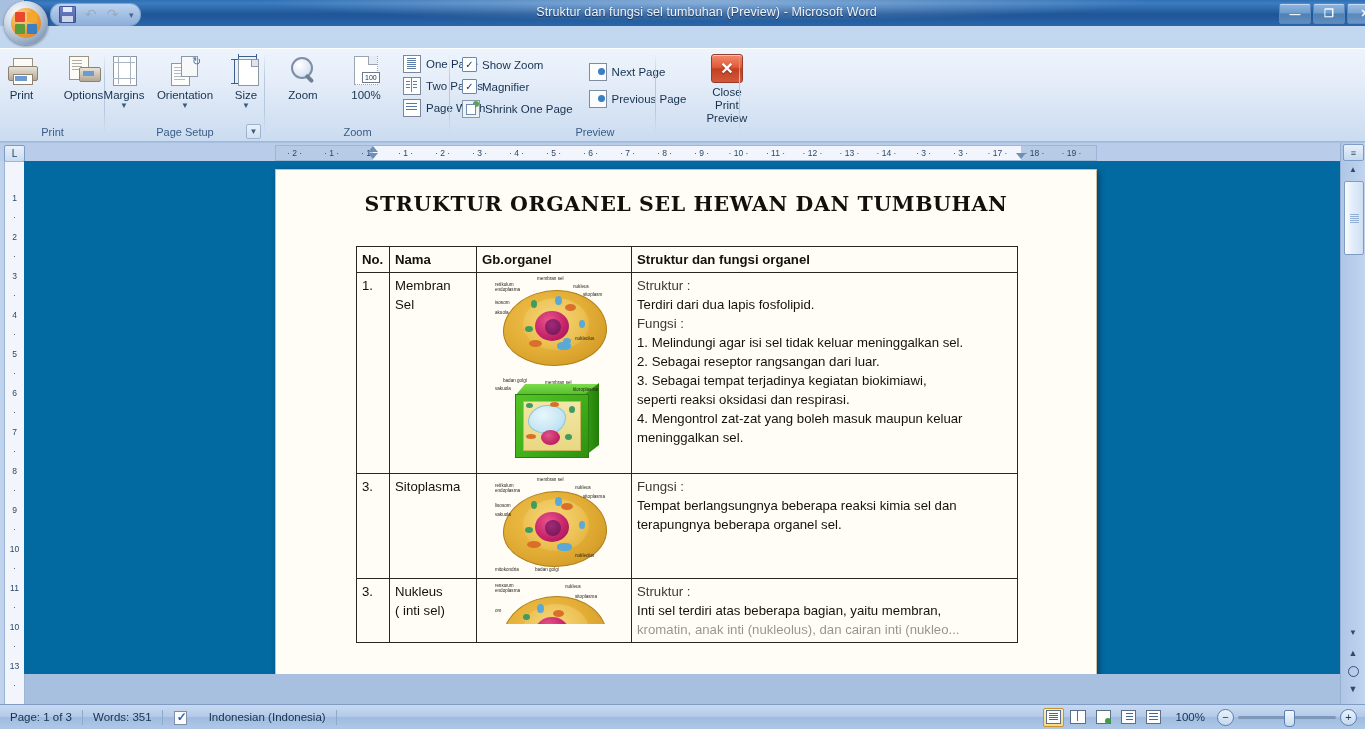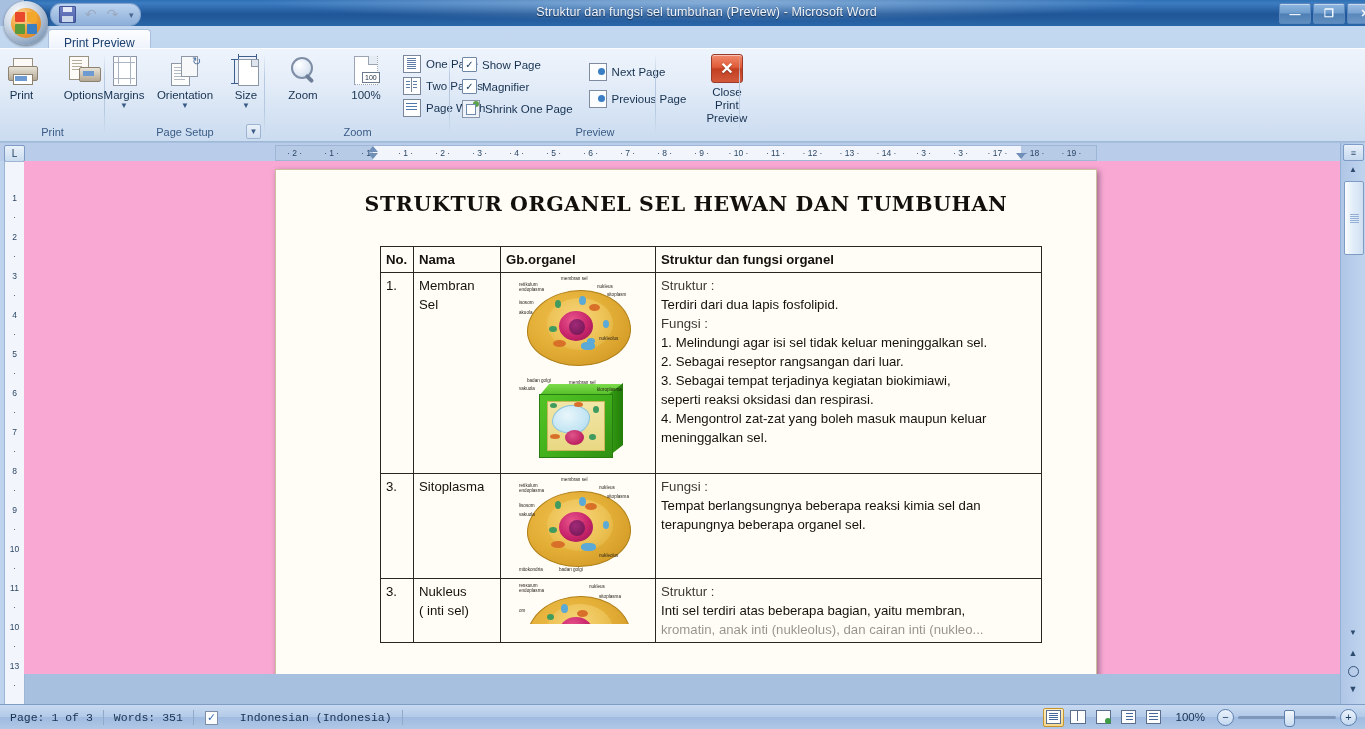--- a/index.html
+++ b/index.html
@@ -239,36 +239,36 @@
   .vruler{
     position:absolute;left:4px;top:161px;width:19px;height:542px;
     background:#f2f6fc;border:1px solid #9db6d6;overflow:hidden;
     font-size:8.5px;color:#2c4766;
   }
   .vr-mark{position:absolute;left:0;width:19px;text-align:center;line-height:9px;}
 
   
   .docarea{
     position:absolute;left:24px;top:161px;width:1317px;height:513px;
-    background:#f9a8d4;overflow:hidden;
+    background:#0369a1;overflow:hidden;
   }
   .page{
     position:absolute;left:251px;top:8px;width:820px;height:560px;
     background:#fffdf5;
     box-shadow:2px 2px 6px rgba(0,0,0,.38);
     border:1px solid #cbbfa0;
   }
   .doc-title{
     position:absolute;left:0;top:22px;width:820px;text-align:center;
     font-family:"DejaVu Serif", serif;
     font-size:20.5px;font-weight:bold;letter-spacing:.6px;color:#12100c;
     white-space:nowrap;
   }
   .doctable{
-    position:absolute;left:104px;top:76px;width:661px;
+    position:absolute;left:80px;top:76px;width:661px;
     border-collapse:collapse;table-layout:fixed;
   }
   .doctable td,.doctable th{
     border:1px solid #2a2620;padding:3px 5px;vertical-align:top;
     font-size:13.2px;color:#15120d;font-family:"Liberation Sans",sans-serif;
     line-height:19px;
   }
   .doctable th{font-weight:bold;text-align:left;font-size:13.2px;}
   .c-no{width:33px;} .c-nama{width:87px;} .c-gb{width:155px;} .c-str{width:386px;}
   .lbl-head{color:#3c3a34;}
@@ -334,21 +334,21 @@
   .pc-lbl{position:absolute;font-size:4.6px;color:#241f18;line-height:5.4px;white-space:nowrap;}
 
   
   .statusbar{
     position:absolute;left:0;bottom:0;width:1365px;height:24px;
     background:linear-gradient(to bottom,#c8daf1 0%,#b3cae8 48%,#9fbbe0 52%,#b0c8e6 100%);
     border-top:1px solid #7f9dc4;
     display:flex;align-items:center;
     font-size:11.5px;color:#16314f;
   }
-  .sb-item{padding:0 10px;height:18px;display:flex;align-items:center;gap:6px;font-family:Liberation Mono, monospace;}
+  .sb-item{padding:0 10px;height:18px;display:flex;align-items:center;gap:6px;}
   .sb-sep{width:1px;height:15px;background:#8fa9c9;}
   .sb-right{margin-left:auto;display:flex;align-items:center;gap:4px;padding-right:8px;}
   .viewbtn{
     width:19px;height:17px;border:1px solid transparent;border-radius:2px;
     display:flex;align-items:center;justify-content:center;position:relative;
   }
   .viewbtn.active{border:1px solid #c6932e;background:linear-gradient(to bottom,#fdeec3,#f6d98c);}
   .vb-g{width:13px;height:12px;background:#fdfdfd;border:1px solid #5b6f8c;position:relative;}
   .vb-g:after{content:"";position:absolute;left:2px;top:2px;width:9px;height:1px;background:#46699c;
     box-shadow:0 2px 0 #46699c,0 4px 0 #46699c,0 6px 0 #46699c;}
@@ -439,23 +439,20 @@
     </div>
   </div>
 
   <div class="qat">
     <div class="qat-ico ico-save"></div>
     <div class="qat-ico ico-undo">↶</div>
     <div class="qat-ico ico-redo">↷</div>
     <div class="qat-dd">▾</div>
   </div>
 
-  <div class="tabstrip">
-    <div class="tab">Print Preview</div>
-  </div>
 
   <div class="ribbon">
 
     <div class="rgroup" style="left:0;width:105px;">
       <div class="rgroup-body" style="justify-content:center;gap:2px;">
         <div class="bigbtn">
           <div class="bigico i-printer">
             <div class="pr-top"></div>
               <div class="pr-body"></div>
               <div class="pr-out"></div>
@@ -555,21 +552,21 @@
       </div>
       <div class="rgroup-label">Zoom</div>
       <div class="rgroup-sep" style="right:0;"></div>
     </div>
 
     <div class="rgroup" style="left:450px;width:290px;">
       <div class="rgroup-body" style="padding-left:8px;gap:8px;">
         <div style="display:flex;flex-direction:column;gap:1px;padding-top:3px;">
           <div class="smallbtn">
             <div class="chk">✓</div>
-            <span>Show Page</span>
+            <span>Show Zoom</span>
           </div>
           <div class="smallbtn">
             <div class="chk">✓</div>
             <span>Magnifier</span>
           </div>
           <div class="smallbtn">
             <div class="sico si-shrink"></div>
             <span>Shrink One Page</span>
           </div>
         </div>

